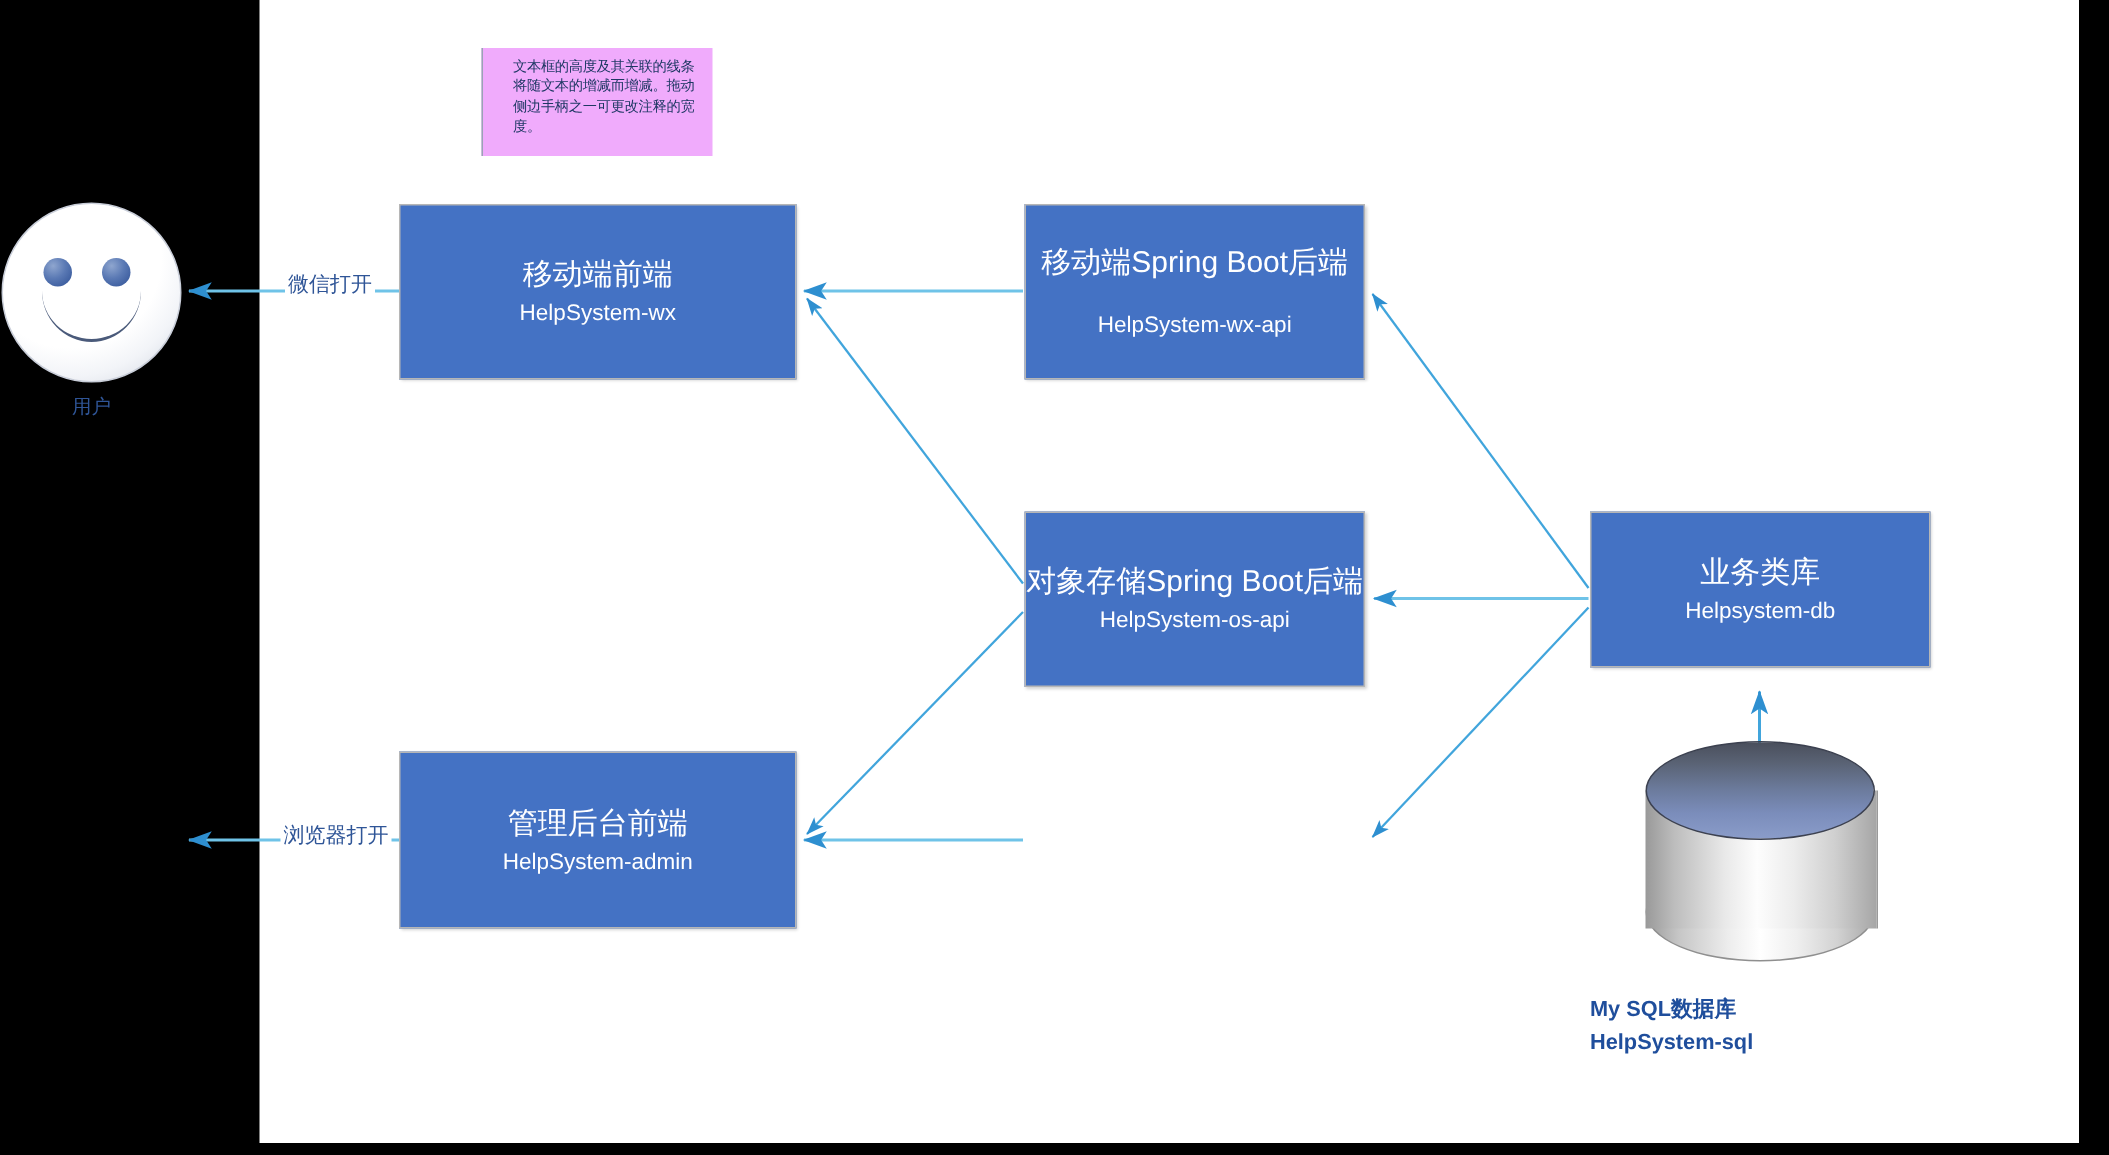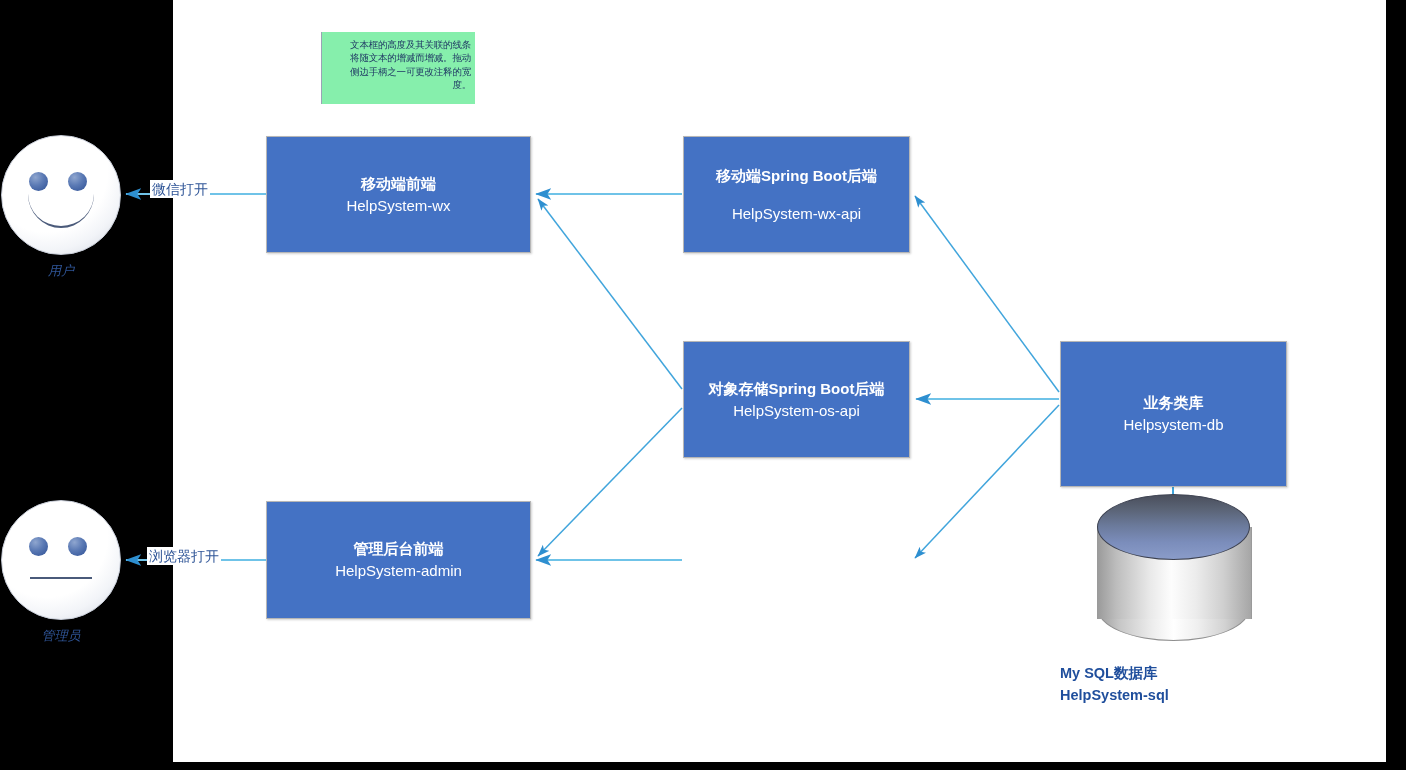--- a/index.html
+++ b/index.html
@@ -52,42 +52,40 @@
     display: flex;
     flex-direction: column;
     align-items: center;
     justify-content: center;
     color: #ffffff;
     text-align: center;
     line-height: 1.45;
     box-shadow: 1px 1px 2px rgba(0,0,0,0.18);
   }
   .node .l1 {
-    font-size: 15px;
+    font-size: 20px;
     white-space: nowrap;
-    font-weight: bold;
   }
   .node .l2 {
     font-size: 15px;
     white-space: nowrap;
   }
 
   #node-wx        { left: 266px; top: 136px; width: 265px; height: 117px; }
   #node-wx-api    { left: 683px; top: 136px; width: 227px; height: 117px; gap: 16px; }
   #node-os-api    { left: 683px; top: 341px; width: 227px; height: 117px; }
   #node-admin     { left: 266px; top: 501px; width: 265px; height: 118px; }
   #node-admin-api { left: 683px; top: 501px; width: 227px; height: 118px; }
-  #node-db        { left: 1060px; top: 341px; width: 227px; height: 146px; }
+  #node-db        { left: 1060px; top: 341px; width: 227px; height: 104px; }
 
   
   .actor {
     position: absolute;
     width: 122px;
     text-align: center;
-    font-style: italic;
   }
   .actor .face {
     width: 118px;
     height: 118px;
     border-radius: 50%;
     background: radial-gradient(circle at 38% 30%, #ffffff 0%, #ffffff 55%, #f2f4f8 72%, #d9dde6 90%, #c3c9d6 100%);
     border: 1px solid #c9ced9;
     position: relative;
     margin: 0 auto;
     box-shadow: 0 1px 3px rgba(0,0,0,0.25);
@@ -130,20 +128,21 @@
 
   
   .edge-label {
     position: absolute;
     background: #ffffff;
     color: #2f5597;
     font-size: 14px;
     padding: 1px 2px;
     white-space: nowrap;
     line-height: 1.15;
+    margin-left: 40px;
   }
   #label-wechat  { left: 150px; top: 180px; }
   #label-browser { left: 147px; top: 547px; }
 
   
   #cylinder {
     position: absolute;
     left: 1097px;
     top: 505px;
     width: 153px;
@@ -195,30 +194,29 @@
     line-height: 1.5;
   }
 
   
   #note {
     position: absolute;
     left: 321px;
     top: 32px;
     width: 154px;
     height: 72px;
-    background: #86efac;
+    background: #f0abfc;
     border-left: 1px solid #9aa3b5;
     padding: 6px 4px 4px 20px;
     box-sizing: border-box;
     color: #1f3864;
     font-size: 9.5px;
     line-height: 1.42;
     letter-spacing: -0.2px;
     filter: blur(0.35px);
-    text-align: right;
   }
 </style>
 </head>
 <body>
 
 <div id="stage">
 
   <div class="canvas"></div>
 
   <svg class="layer" viewBox="0 0 1406 770" xmlns="http://www.w3.org/2000/svg">
@@ -253,28 +251,20 @@
 
   <div class="actor" id="actor-user">
     <div class="face">
       <span class="eye left"></span>
       <span class="eye right"></span>
       <span class="mouth-smile"></span>
     </div>
     <div class="caption">用户</div>
   </div>
 
-  <div class="actor" id="actor-admin">
-    <div class="face">
-      <span class="eye left"></span>
-      <span class="eye right"></span>
-      <span class="mouth-flat"></span>
-    </div>
-    <div class="caption">管理员</div>
-  </div>
 
   <div class="edge-label" id="label-wechat">微信打开</div>
   <div class="edge-label" id="label-browser">浏览器打开</div>
 
   <div class="node" id="node-wx">
     <div class="l1">移动端前端</div>
     <div class="l2">HelpSystem-wx</div>
   </div>
 
   <div class="node" id="node-wx-api">

